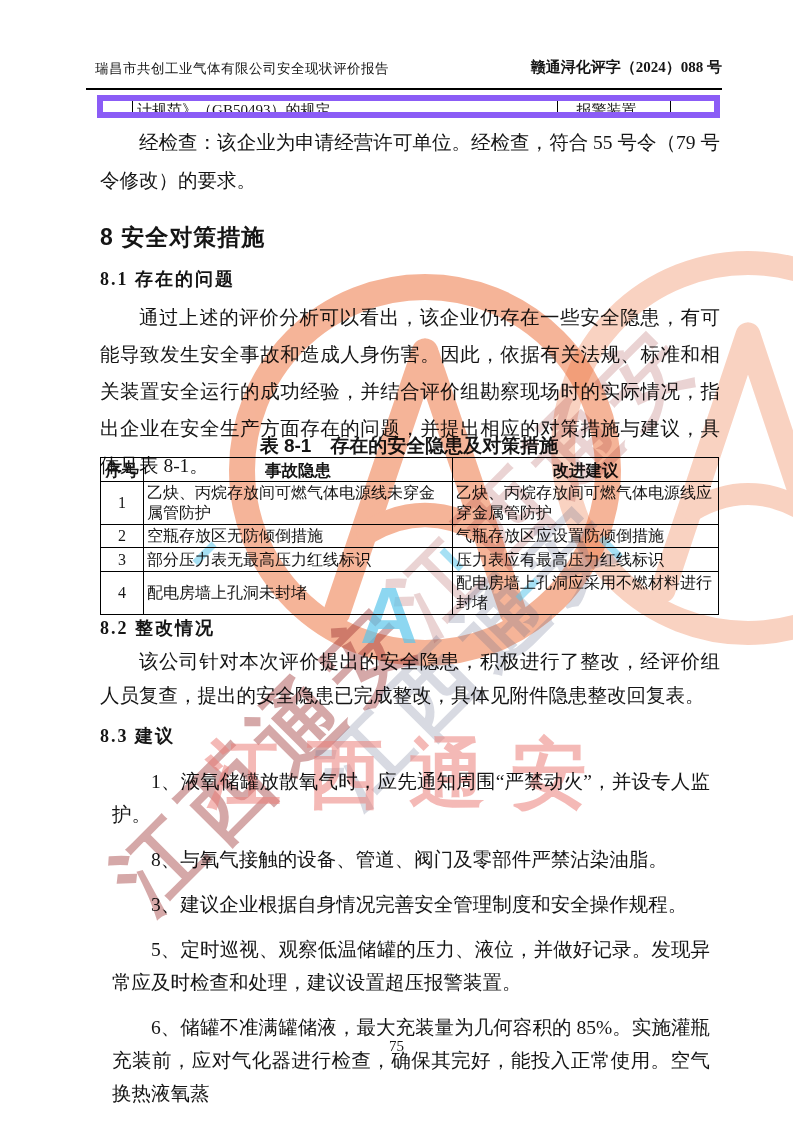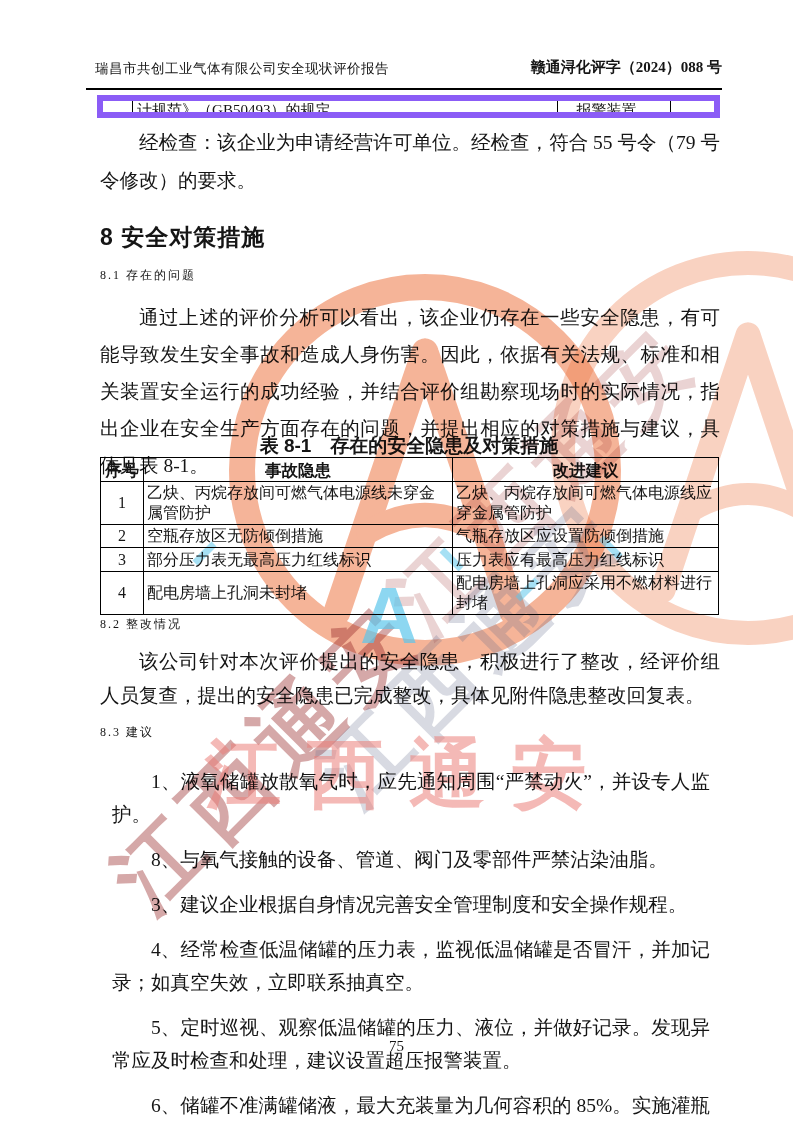--- a/index.html
+++ b/index.html
@@ -31,21 +31,21 @@
     text-align:justify;text-indent:39px;
   }
   .para-intro{top:124px;line-height:38px;}
   .para-81{top:299px;}
   .para-82{top:645px;line-height:34px;}
   .h-chapter{
     left:100px;top:222px;font-size:23px;font-weight:bold;
     font-family:"Liberation Sans", sans-serif;letter-spacing:1px;
   }
   .h-sub{
-    left:100px;font-size:12px;font-weight:normal;letter-spacing:2px;
+    left:100px;font-size:18px;font-weight:bold;letter-spacing:2px;
   }
   .h-81{top:267px;}
   .h-82{top:616px;}
   .h-83{top:724px;}
   
   .tbl-title{
     left:100px;top:433px;width:618px;text-align:center;
     font-family:"Liberation Sans", sans-serif;font-weight:bold;font-size:19px;
   }
   table.t81{
@@ -166,21 +166,20 @@
     </table>
 
   <div class="abs h-sub h-82">8.2 整改情况</div>
   <div class="abs para para-82">该公司针对本次评价提出的安全隐患，积极进行了整改，经评价组人员复查，提出的安全隐患已完成整改，具体见附件隐患整改回复表。</div>
 
   <div class="abs h-sub h-83">8.3 建议</div>
   <div class="abs slist">
     <p class="sitem">1、液氧储罐放散氧气时，应先通知周围“严禁动火”，并设专人监护。</p>
     <p class="sitem">8、与氧气接触的设备、管道、阀门及零部件严禁沾染油脂。</p>
     <p class="sitem">3、建议企业根据自身情况完善安全管理制度和安全操作规程。</p>
-    <p class="sitem">4、经常检查低温储罐的压力表，监视低温储罐是否冒汗，并加记录；如真空失效，立即联系抽真空。</p>
     <p class="sitem">5、定时巡视、观察低温储罐的压力、液位，并做好记录。发现异常应及时检查和处理，建议设置超压报警装置。</p>
     <p class="sitem">6、储罐不准满罐储液，最大充装量为几何容积的 85%。实施灌瓶充装前，应对气化器进行检查，确保其完好，能投入正常使用。空气换热液氧蒸</p>
   </div>
 
   <div class="abs pagenum">75</div>
 </div>
 
 <div class="wm-layer">
   <svg width="793" height="1122" viewBox="0 0 793 1122">
     <g opacity="0.5">

